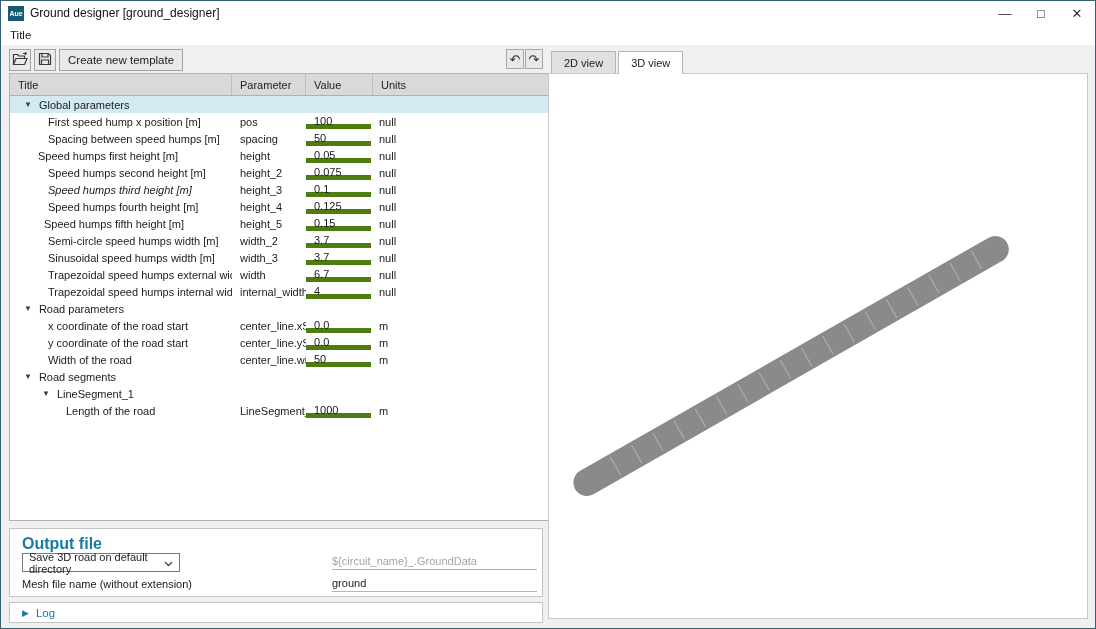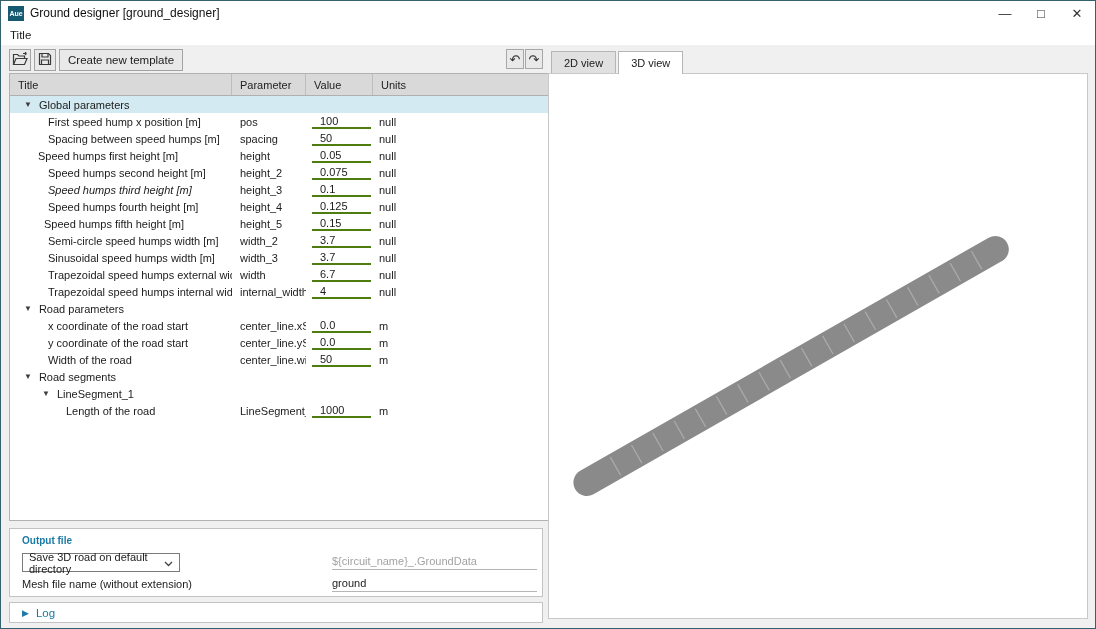--- a/index.html
+++ b/index.html
@@ -29,25 +29,25 @@
   .table-box { position:absolute; left:8px; top:72px; width:574px; height:448px; background:#fff; border:1px solid #b2b2b2; overflow:hidden; }
   .thead { display:grid; grid-template-columns:222px 74px 67px 1fr; height:22px; background:#d9d9d9; border-bottom:1px solid #b0b0b0; align-items:center; color:#222; }
   .thead > div { padding-left:8px; border-right:1px solid #bdbdbd; height:100%; display:flex; align-items:center; }
   .thead > div:last-child { border-right:none; }
   .trow { display:grid; grid-template-columns:222px 74px 67px 1fr; height:17px; align-items:center; }
   .srow { display:flex; height:17px; align-items:center; }
   .srow.selected { background:#d3eaf2; }
   .tri { font-size:8px; color:#3d3d3d; margin-right:7px; }
   .cell-title { overflow:hidden; white-space:nowrap; }
   .cell-param { padding-left:8px; overflow:hidden; white-space:nowrap; }
-  .value-field { display:block; margin-left:6px; margin-right:2px; border-bottom:2px solid #4d7c0f; padding-left:8px; height:15px; line-height:15px; }
+  .value-field { display:block; margin-right:2px; border-bottom:5px solid #4d7c0f; padding-left:8px; height:15px; line-height:15px; }
   .cell-units { padding-left:6px; }
   
   .output-box { position:absolute; left:8px; top:527px; width:534px; height:69px; background:#fff; border:1px solid #c3c3c3; }
-  .box-title { position:absolute; left:12px; top:6px; color:#1a7aa5; font-weight:bold; font-size:10px; }
+  .box-title { position:absolute; left:12px; top:6px; color:#1a7aa5; font-weight:bold; font-size:16px; }
   .save-select { position:absolute; left:12px; top:24px; width:158px; height:19px; background:#fff; border:1px solid #7a7a7a;
                  display:flex; align-items:center; justify-content:space-between; padding:0 6px; font-size:11px; }
   .uline-input { position:absolute; width:205px; height:17px; border:none; border-bottom:1px solid #b5b5b5; outline:none;
                  font-family:"Liberation Sans", sans-serif; font-size:11px; background:transparent; color:#1b1b1b; }
   .uline-input::placeholder { color:#a3a3a3; }
   .mesh-label { position:absolute; left:12px; top:49px; }
   .log-box { position:absolute; left:8px; top:601px; width:534px; height:21px; background:#fff; border:1px solid #c3c3c3; display:flex; align-items:center; }
   .log-tri { color:#1a7aa5; font-size:9px; margin:0 7px 0 12px; }
   .log-title { color:#1a7aa5; font-weight:normal; font-size:11.5px; }
   

